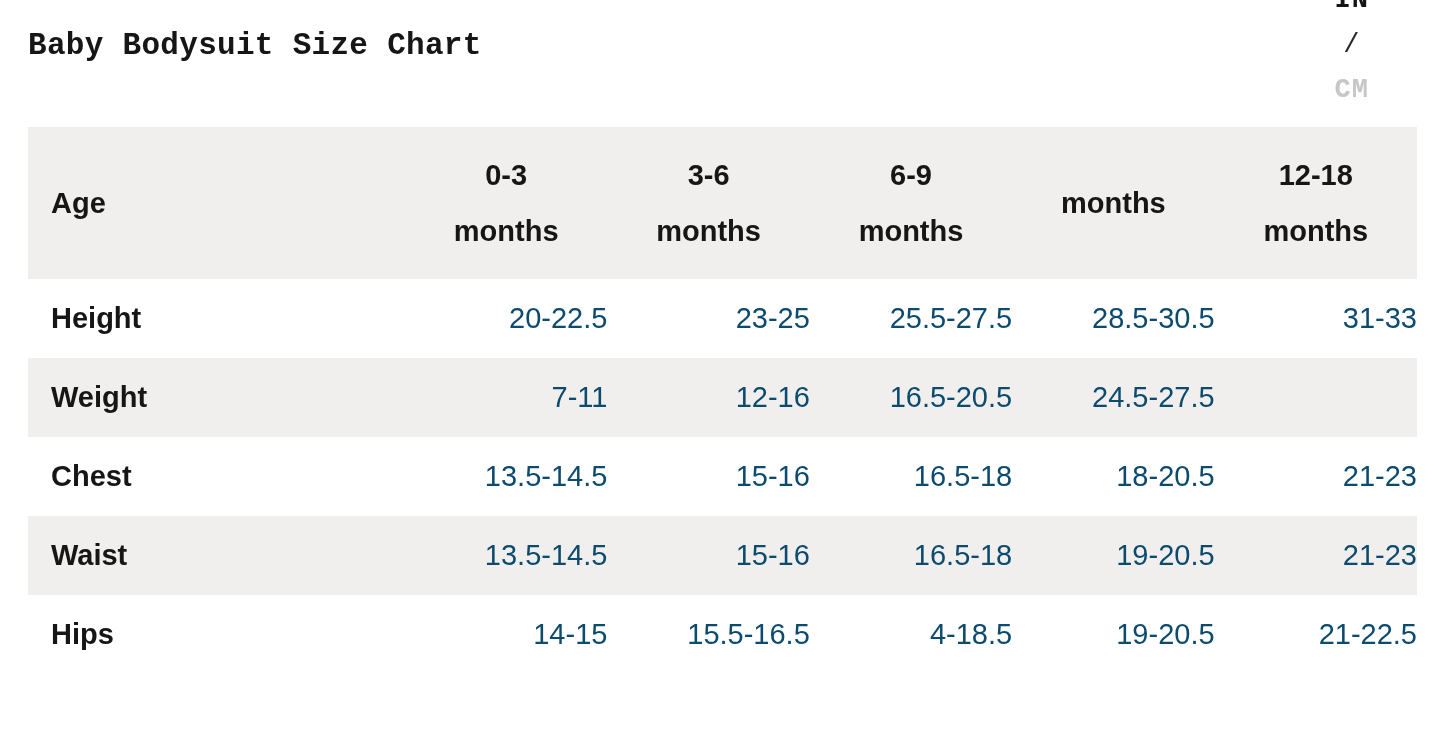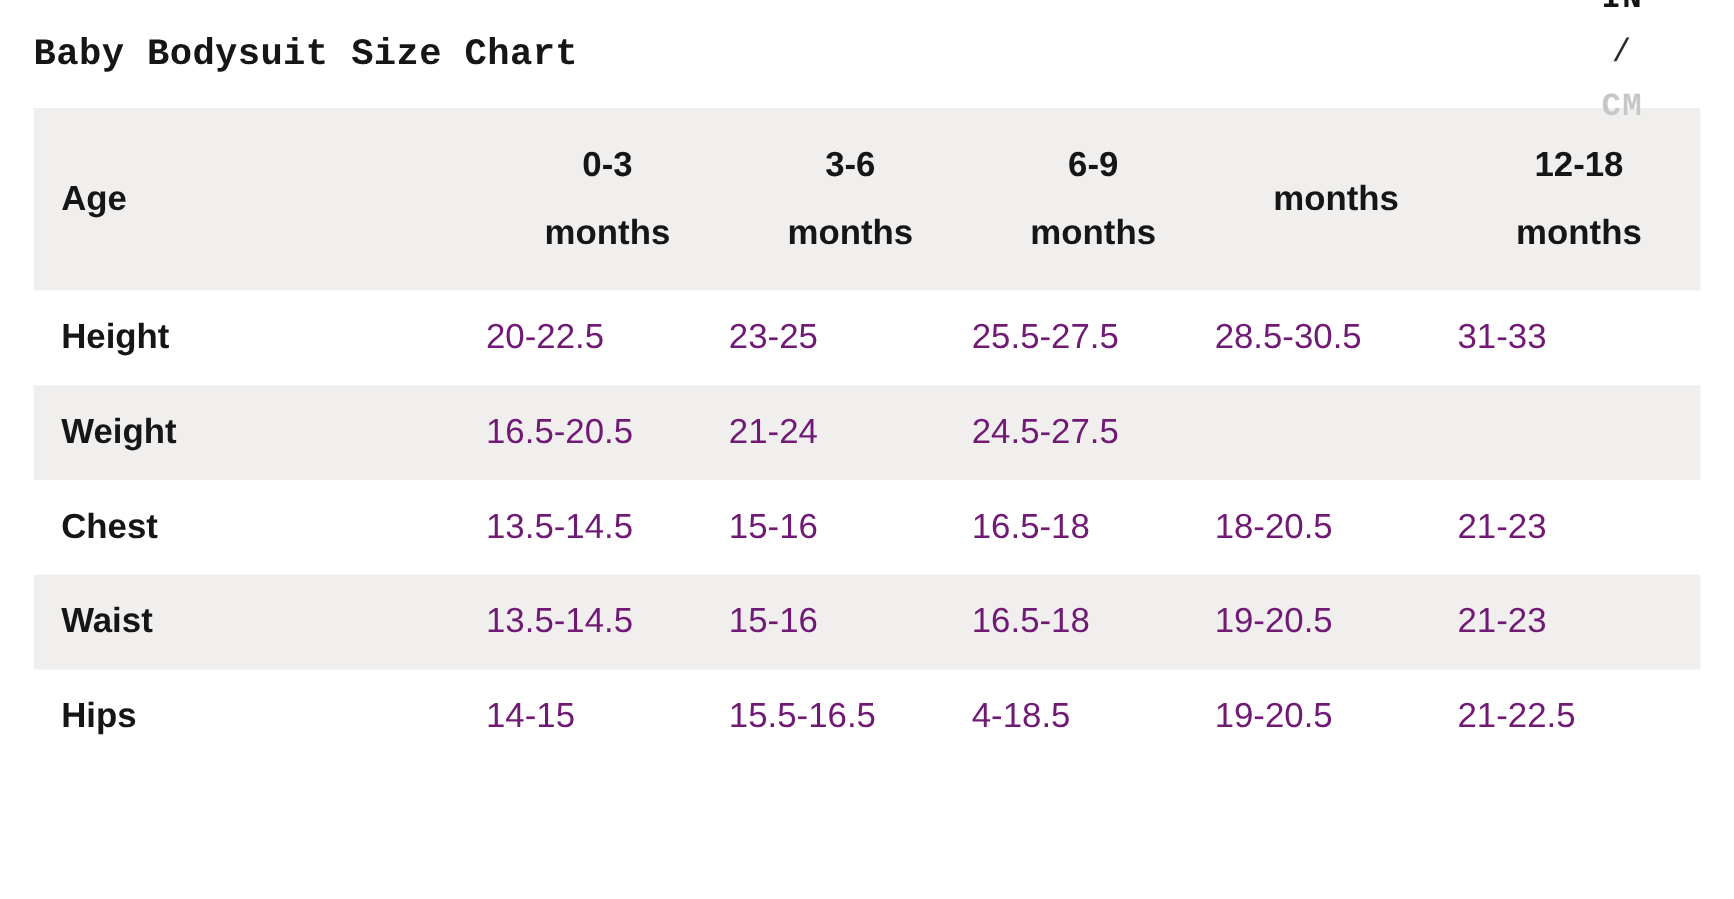--- a/index.html
+++ b/index.html
@@ -33,21 +33,21 @@
     margin-right: 48px;
     font-size: 27px;
     letter-spacing: 1px;
     flex-direction: column;
   }
   .unit-in { font-weight: 700; color: #141414; cursor: pointer; }
   .unit-sep { font-weight: 400; color: #2a2a2a; }
   .unit-cm { font-weight: 700; color: #c7c7c7; cursor: pointer; }
 
   
-  .size-table { width: 1389px; }
+  .size-table { width: 1389px; margin-top: 37px; }
   .t-row {
     display: grid;
     grid-template-columns: 377px repeat(5, 1fr);
     align-items: center;
   }
   .t-row.header { height: 152px; }
   .t-row.data { height: 79px; }
   .shade { background: #f0efed; }
 
   .row-label {
@@ -57,24 +57,24 @@
     color: #161616;
   }
   .col-header {
     text-align: center;
     font-size: 29px;
     font-weight: 700;
     line-height: 56px;
     color: #161616;
   }
   .cell {
-    text-align: left;
+    text-align: right;
     font-size: 29px;
     font-weight: 400;
-    color: #701a75;
+    color: #0c4a6e;
   }
 </style>
 </head>
 <body>
 
 <div class="page">
 
   <div class="topbar">
     <div class="title">Baby Bodysuit Size Chart</div>
     <div class="unit-toggle">
@@ -113,22 +113,23 @@
       <div class="row-label">Height</div>
       <div class="cell">20-22.5</div>
       <div class="cell">23-25</div>
       <div class="cell">25.5-27.5</div>
       <div class="cell">28.5-30.5</div>
       <div class="cell">31-33</div>
     </div>
 
     <div class="t-row data shade">
       <div class="row-label">Weight</div>
+      <div class="cell">7-11</div>
+      <div class="cell">12-16</div>
       <div class="cell">16.5-20.5</div>
-      <div class="cell">21-24</div>
       <div class="cell">24.5-27.5</div>
     </div>
 
     <div class="t-row data">
       <div class="row-label">Chest</div>
       <div class="cell">13.5-14.5</div>
       <div class="cell">15-16</div>
       <div class="cell">16.5-18</div>
       <div class="cell">18-20.5</div>
       <div class="cell">21-23</div>

